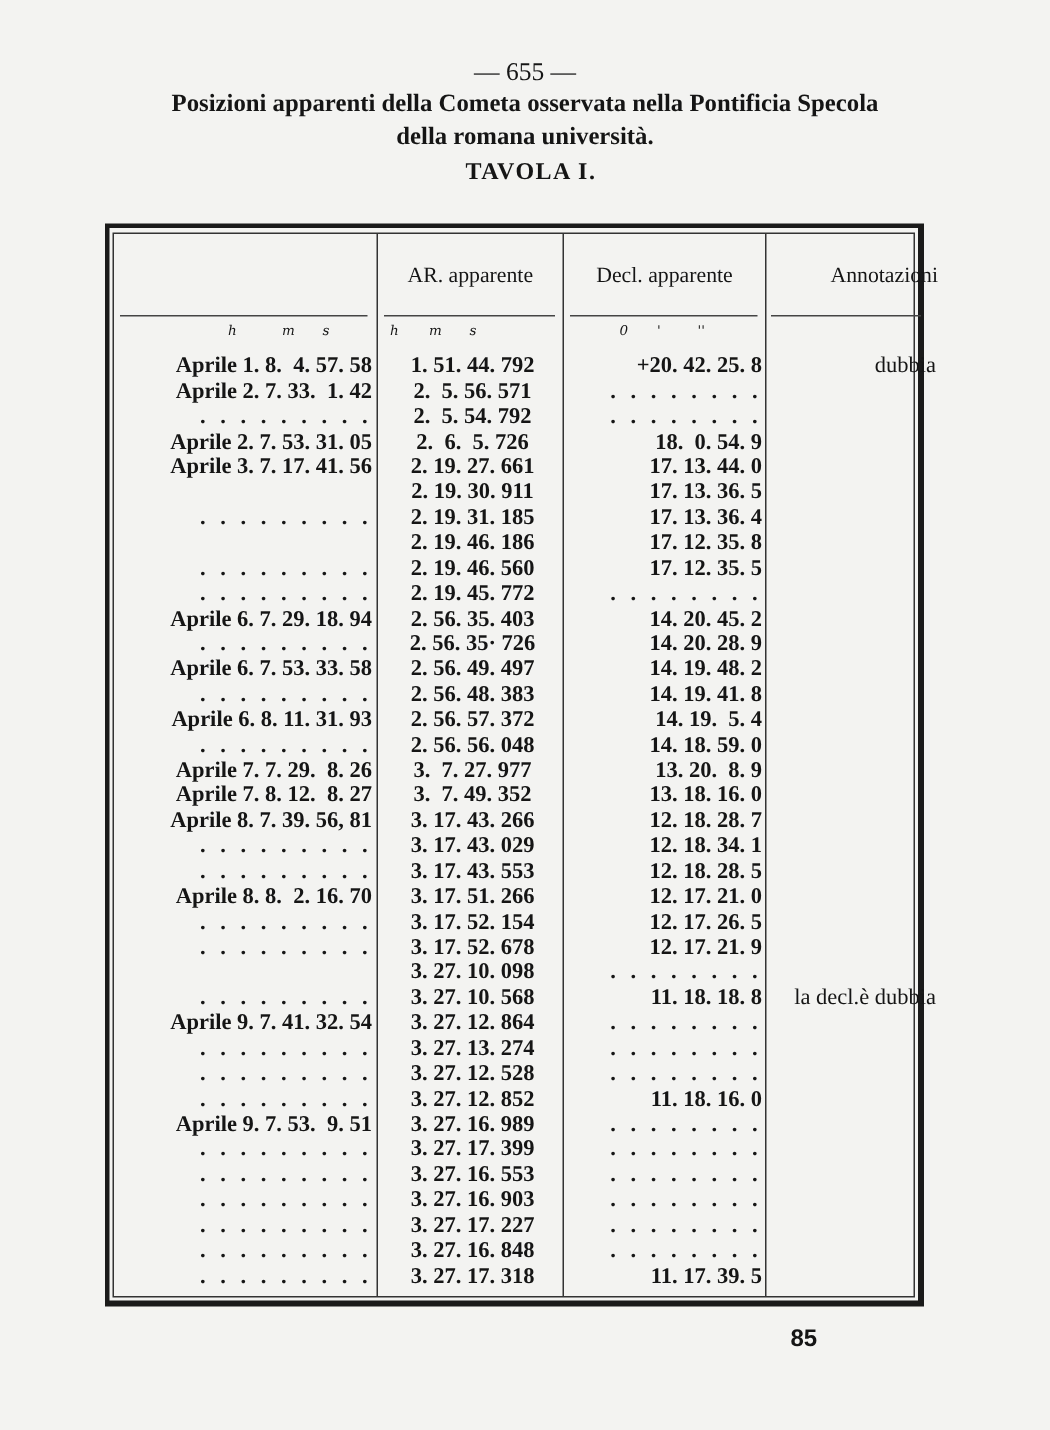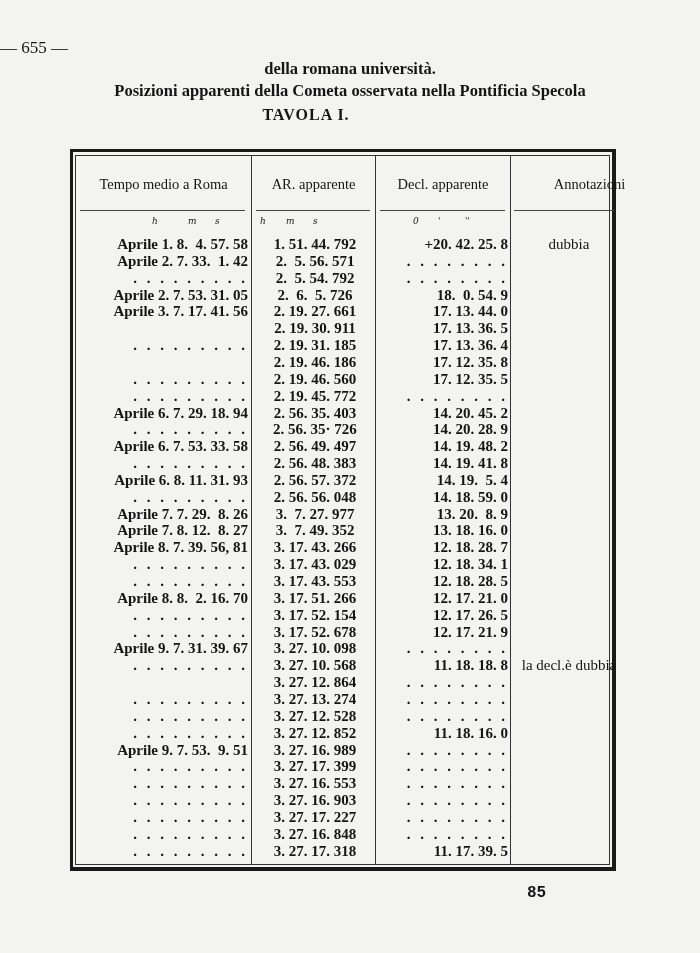--- a/index.html
+++ b/index.html
@@ -1,56 +1,55 @@
 <!DOCTYPE html>
 <html><head>
 <meta charset="utf-8">
 <style>
   html,body{margin:0;padding:0;}
   body{width:700px;height:953px;background:#f3f3f1;position:relative;overflow:hidden;
        font-family:"DejaVu Serif","Liberation Serif",serif;color:#151515;}
-  .pagenum{position:absolute;top:38px;left:0;width:700px;font-size:17px;
+  .pagenum{position:absolute;top:38px;left:0;width:700px;text-align:center;font-size:17px;
            font-family:"Liberation Serif",serif;}
   .title{position:absolute;top:58px;left:100px;width:500px;text-align:center;font-size:16.5px;
          line-height:22px;font-family:"Liberation Serif",serif;font-weight:bold;}
   .tavola{position:absolute;top:106px;left:0;width:612px;text-align:center;font-size:16px;
-          font-family:"Liberation Serif",serif;letter-spacing:1px;font-weight:bold;}
+          font-family:"Liberation Serif",serif;letter-spacing:1px;font-weight:bold;padding-left:48px;}
   .frame{position:absolute;left:70px;top:149px;width:546px;height:722px;
          border:3px solid #1a1a1a;border-right-width:4px;border-bottom-width:4px;box-sizing:border-box;}
   .inner{position:absolute;left:2px;top:3px;right:2px;bottom:2px;border:1px solid #333;}
   .col-rule{position:absolute;top:0;bottom:0;width:0;border-left:1px solid #333;}
   .hdr{position:absolute;top:20px;font-size:14.5px;text-align:center;font-family:"Liberation Serif",serif;}
   .hdr-rule{position:absolute;top:54px;height:0;border-top:1px solid #444;}
   .units{position:absolute;top:60px;font-size:9px;font-style:italic;}
   .row{position:absolute;left:0;right:0;height:17px;font-size:15px;line-height:17px;
        font-family:"Liberation Serif",serif;font-weight:bold;white-space:pre;}
   .c-time{position:absolute;left:0;width:172px;text-align:right;}
   .c-ar{position:absolute;left:180px;width:118px;text-align:center;}
   .c-decl{position:absolute;left:302px;width:130px;text-align:right;}
-  .c-ann{position:absolute;left:438px;width:110px;text-align:center;font-weight:normal;}
+  .c-ann{position:absolute;left:438px;width:110px;text-align:right;font-weight:normal;}
   .dots{letter-spacing:3px;}
-  .footnum{position:absolute;top:884px;left:527px;font-size:16px;font-family:Liberation Mono, monospace;font-weight:bold;}
+  .footnum{position:absolute;top:884px;left:527px;font-size:16px;font-family:Liberation Sans, sans-serif;font-weight:bold;}
 </style>
 </head>
 <body>
 
 <div class="pagenum">— 655 —</div>
 <div class="title">
+  <div>Posizioni apparenti della Cometa osservata nella Pontificia Specola</div>
   <div>della romana università.</div>
-  <div>Posizioni apparenti della Cometa osservata nella Pontificia Specola</div>
 </div>
 <div class="tavola">TAVOLA I.</div>
 
 <div class="frame">
   <div class="inner">
     <div class="col-rule" style="left:175px"></div>
     <div class="col-rule" style="left:299px"></div>
     <div class="col-rule" style="left:434px"></div>
 
-    <div class="hdr" style="left:0;width:175px">Tempo medio a Roma</div>
     <div class="hdr" style="left:176px;width:123px">AR. apparente</div>
     <div class="hdr" style="left:300px;width:134px">Decl. apparente</div>
     <div class="hdr" style="left:461px;width:105px">Annotazioni</div>
 
     <div class="hdr-rule" style="left:4px;width:165px"></div>
     <div class="hdr-rule" style="left:180px;width:114px"></div>
     <div class="hdr-rule" style="left:304px;width:125px"></div>
     <div class="hdr-rule" style="left:438px;width:100px"></div>
 
     <span class="units" style="left:76px">h</span>
@@ -81,23 +80,23 @@
         <div class="row" style="top: 315.9px;"><span class="c-time">Aprile 6. 8. 11. 31. 93</span><span class="c-ar">2. 56. 57. 372</span><span class="c-decl">14. 19.  5. 4</span><span class="c-ann"></span></div>
         <div class="row" style="top: 332.75px;"><span class="c-time dots">. . . . . . . . .</span><span class="c-ar">2. 56. 56. 048</span><span class="c-decl">14. 18. 59. 0</span><span class="c-ann"></span></div>
         <div class="row" style="top: 349.6px;"><span class="c-time">Aprile 7. 7. 29.  8. 26</span><span class="c-ar">3.  7. 27. 977</span><span class="c-decl">13. 20.  8. 9</span><span class="c-ann"></span></div>
         <div class="row" style="top: 366.45px;"><span class="c-time">Aprile 7. 8. 12.  8. 27</span><span class="c-ar">3.  7. 49. 352</span><span class="c-decl">13. 18. 16. 0</span><span class="c-ann"></span></div>
         <div class="row" style="top: 383.3px;"><span class="c-time">Aprile 8. 7. 39. 56, 81</span><span class="c-ar">3. 17. 43. 266</span><span class="c-decl">12. 18. 28. 7</span><span class="c-ann"></span></div>
         <div class="row" style="top: 400.15px;"><span class="c-time dots">. . . . . . . . .</span><span class="c-ar">3. 17. 43. 029</span><span class="c-decl">12. 18. 34. 1</span><span class="c-ann"></span></div>
         <div class="row" style="top: 417px;"><span class="c-time dots">. . . . . . . . .</span><span class="c-ar">3. 17. 43. 553</span><span class="c-decl">12. 18. 28. 5</span><span class="c-ann"></span></div>
         <div class="row" style="top: 433.85px;"><span class="c-time">Aprile 8. 8.  2. 16. 70</span><span class="c-ar">3. 17. 51. 266</span><span class="c-decl">12. 17. 21. 0</span><span class="c-ann"></span></div>
         <div class="row" style="top: 450.7px;"><span class="c-time dots">. . . . . . . . .</span><span class="c-ar">3. 17. 52. 154</span><span class="c-decl">12. 17. 26. 5</span><span class="c-ann"></span></div>
         <div class="row" style="top: 467.55px;"><span class="c-time dots">. . . . . . . . .</span><span class="c-ar">3. 17. 52. 678</span><span class="c-decl">12. 17. 21. 9</span><span class="c-ann"></span></div>
-        <div class="row" style="top: 484.4px;"><span class="c-time">Aprile 9. 7. 31. 39. 67</span><span class="c-ar">3. 27. 10. 098</span><span class="c-decl dots">. . . . . . . .</span><span class="c-ann"></span></div>
+        <div class="row" style="top: 484.4px;"><span class="c-ar">3. 27. 10. 098</span><span class="c-decl dots">. . . . . . . .</span><span class="c-ann"></span></div>
         <div class="row" style="top: 501.25px;"><span class="c-time dots">. . . . . . . . .</span><span class="c-ar">3. 27. 10. 568</span><span class="c-decl">11. 18. 18. 8</span><span class="c-ann">la decl.è dubbia</span></div>
-        <div class="row" style="top: 518.1px;"><span class="c-ar">3. 27. 12. 864</span><span class="c-decl dots">. . . . . . . .</span><span class="c-ann"></span></div>
+        <div class="row" style="top: 518.1px;"><span class="c-time">Aprile 9. 7. 41. 32. 54</span><span class="c-ar">3. 27. 12. 864</span><span class="c-decl dots">. . . . . . . .</span><span class="c-ann"></span></div>
         <div class="row" style="top: 534.95px;"><span class="c-time dots">. . . . . . . . .</span><span class="c-ar">3. 27. 13. 274</span><span class="c-decl dots">. . . . . . . .</span><span class="c-ann"></span></div>
         <div class="row" style="top: 551.8px;"><span class="c-time dots">. . . . . . . . .</span><span class="c-ar">3. 27. 12. 528</span><span class="c-decl dots">. . . . . . . .</span><span class="c-ann"></span></div>
         <div class="row" style="top: 568.65px;"><span class="c-time dots">. . . . . . . . .</span><span class="c-ar">3. 27. 12. 852</span><span class="c-decl">11. 18. 16. 0</span><span class="c-ann"></span></div>
         <div class="row" style="top: 585.5px;"><span class="c-time">Aprile 9. 7. 53.  9. 51</span><span class="c-ar">3. 27. 16. 989</span><span class="c-decl dots">. . . . . . . .</span><span class="c-ann"></span></div>
         <div class="row" style="top: 602.35px;"><span class="c-time dots">. . . . . . . . .</span><span class="c-ar">3. 27. 17. 399</span><span class="c-decl dots">. . . . . . . .</span><span class="c-ann"></span></div>
         <div class="row" style="top: 619.2px;"><span class="c-time dots">. . . . . . . . .</span><span class="c-ar">3. 27. 16. 553</span><span class="c-decl dots">. . . . . . . .</span><span class="c-ann"></span></div>
         <div class="row" style="top: 636.05px;"><span class="c-time dots">. . . . . . . . .</span><span class="c-ar">3. 27. 16. 903</span><span class="c-decl dots">. . . . . . . .</span><span class="c-ann"></span></div>
         <div class="row" style="top: 652.9px;"><span class="c-time dots">. . . . . . . . .</span><span class="c-ar">3. 27. 17. 227</span><span class="c-decl dots">. . . . . . . .</span><span class="c-ann"></span></div>
         <div class="row" style="top: 669.75px;"><span class="c-time dots">. . . . . . . . .</span><span class="c-ar">3. 27. 16. 848</span><span class="c-decl dots">. . . . . . . .</span><span class="c-ann"></span></div>
         <div class="row" style="top: 686.6px;"><span class="c-time dots">. . . . . . . . .</span><span class="c-ar">3. 27. 17. 318</span><span class="c-decl">11. 17. 39. 5</span><span class="c-ann"></span></div>

